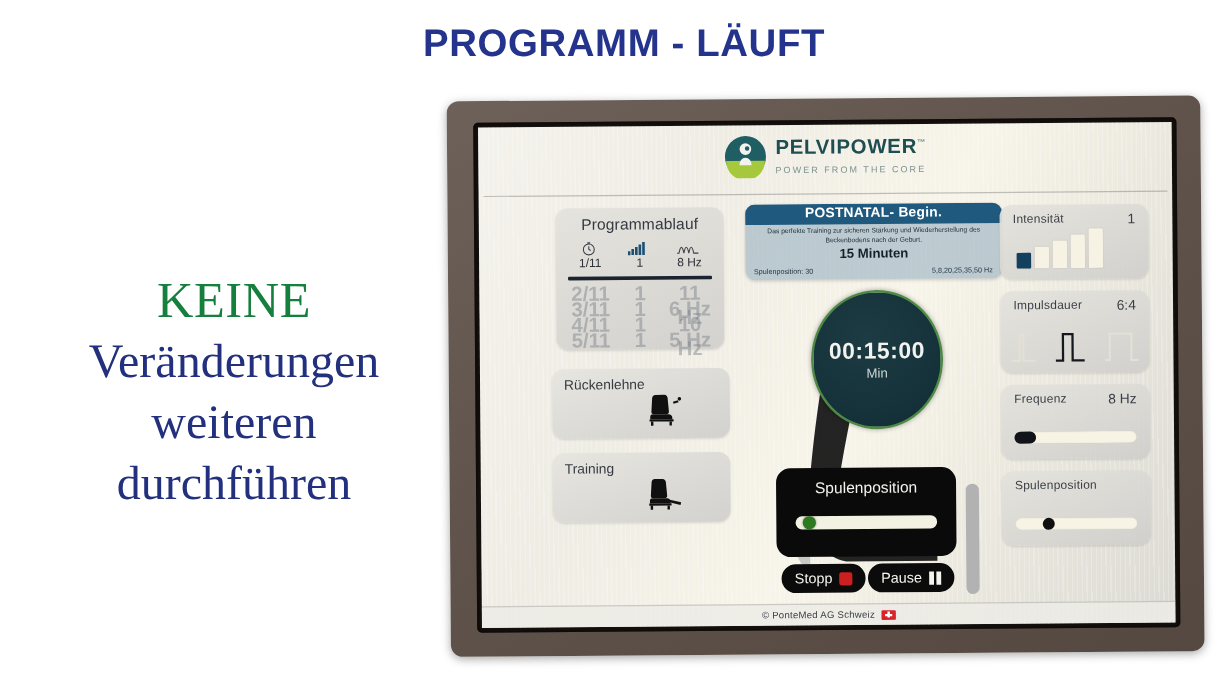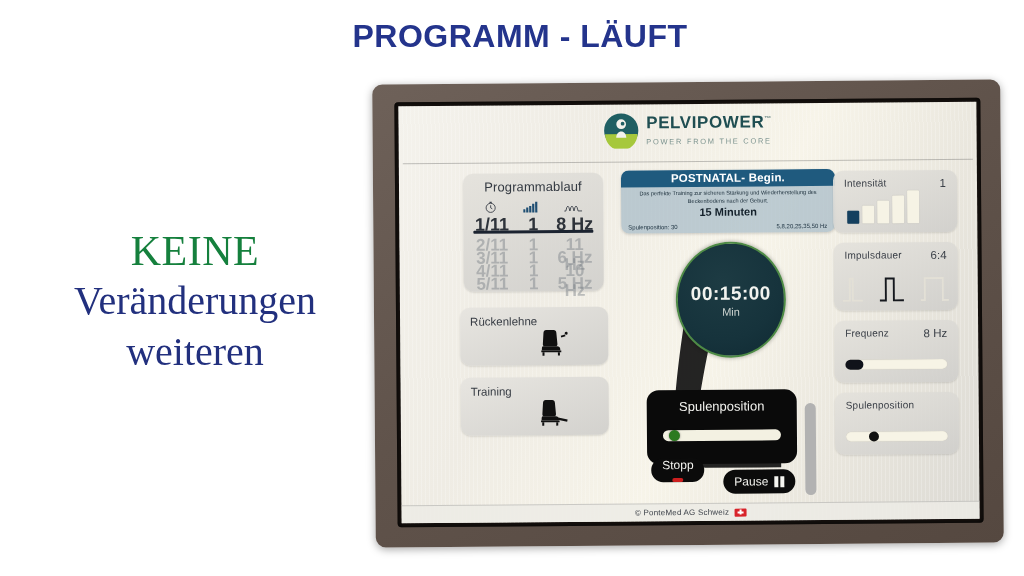--- a/index.html
+++ b/index.html
@@ -95,21 +95,21 @@
     font-size:13px;color:#343a42;letter-spacing:.1px;
   }
   #prog-icons{
     position:absolute;left:8px;top:25px;width:124px;
     display:flex;justify-content:space-around;align-items:flex-end;height:15px;
   }
   #prog-icons svg{display:block;}
   #prog-activerow{
     position:absolute;left:8px;top:41px;width:124px;
     display:flex;justify-content:space-around;
-    font-size:18px;font-weight:bold;color:#2e333a;
+    font-size:10px;font-weight:normal;color:#2e333a;
   }
   #prog-underline{
     position:absolute;left:10px;top:57px;width:120px;height:3px;
     background:#1b2330;border-radius:1px;
   }
   .prog-row{
     position:absolute;left:8px;width:124px;
     display:flex;justify-content:space-around;
     font-size:17px;color:rgba(120,126,134,.45);font-weight:bold;
   }
@@ -192,21 +192,21 @@
     position:absolute;left:404px;top:300px;width:11px;height:92px;
     border-radius:6px;background:#b2b2b2;
   }
 
   
   .ctrl-btn{
     position:absolute;height:24px;border-radius:13px;background:#0b0b0b;
     display:flex;align-items:center;gap:6px;padding:0 11px;
   }
   .ctrl-btn .lbl{font-size:12px;color:#f4f4f0;}
-  #btn-stopp{left:250px;top:354px;flex-direction:column;}
+  #btn-stopp{left:250px;top:366px;}
   #btn-pause{left:322px;top:366px;}
   #stopp-square{width:11px;height:11px;background:#cc1f1f;border-radius:2px;}
   #pause-bars{display:flex;gap:2.5px;}
   #pause-bars i{display:block;width:3.5px;height:11px;background:#f4f4f0;}
 
   
   #panel-intensitaet{left:434px;top:68px;width:124px;height:62px;}
   #intens-bars{
     position:absolute;left:14px;bottom:9px;display:flex;align-items:flex-end;gap:3px;
   }
@@ -251,20 +251,21 @@
 </style>
 </head>
 <body>
 
 <div id="slide-title">PROGRAMM - LÄUFT</div>
 
 <div id="left-block">
   <span class="kw-keine">KEINE</span>
   <span class="kw-rest">Veränderungen</span>
   <span class="kw-rest">weiteren</span>
+  <span class="kw-rest">durchführen</span>
 </div>
 
 <div id="monitor">
  <div id="bezel-inner">
   <div id="screen">
 
     <div id="screen-header">
       <div id="logo-wrap">
         <svg id="logo-mark" viewBox="0 0 40 40">
           <circle cx="20" cy="20" r="19" fill="#1f5f63"></circle>

